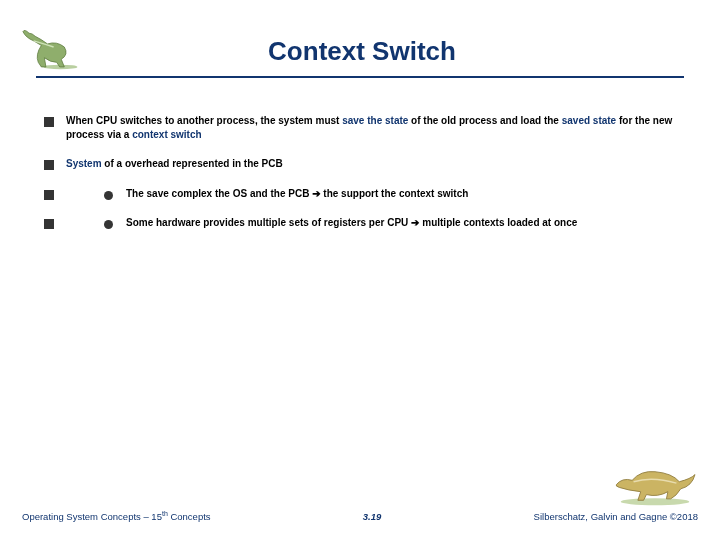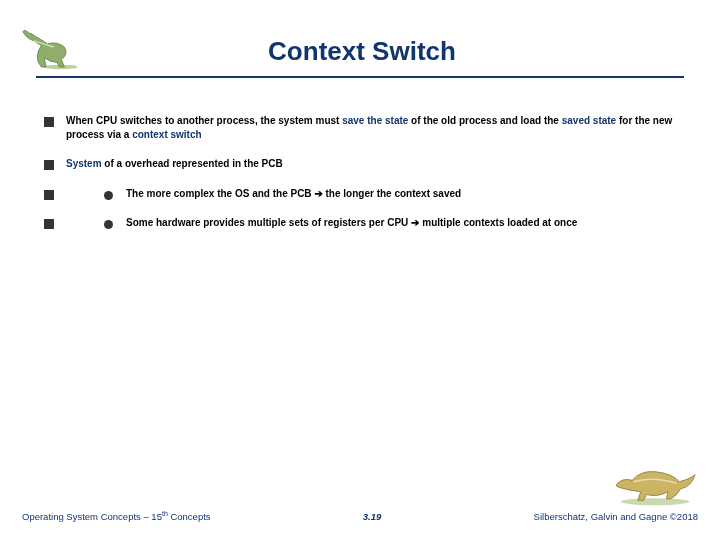--- a/index.html
+++ b/index.html
@@ -128,21 +128,21 @@
     <div class="li1">
       <span>When CPU switches to another process, the system must </span><span class="accent">save the state</span><span> of the old process and load the </span><span class="accent">saved state</span><span> for the new process via a </span><span class="accent">context switch</span>
     </div>
 
     <div class="li1">
       <span class="accent">System</span><span> of a overhead represented in the PCB</span>
     </div>
 
     <div class="li1">
       <div class="li2">
-        <span>The more complex the OS and the PCB </span><span class="arrow-glyph">➔</span><span> the longer the context saved</span>
+        <span>The save complex the OS and the PCB </span><span class="arrow-glyph">➔</span><span> the support the context switch</span>
       </div>
     </div>
 
     <div class="li1">
       <div class="li2">
         <span>Some hardware provides multiple sets of registers per CPU </span><span class="arrow-glyph">➔</span><span> multiple contexts loaded at once</span>
       </div>
     </div>
 
   </div>

